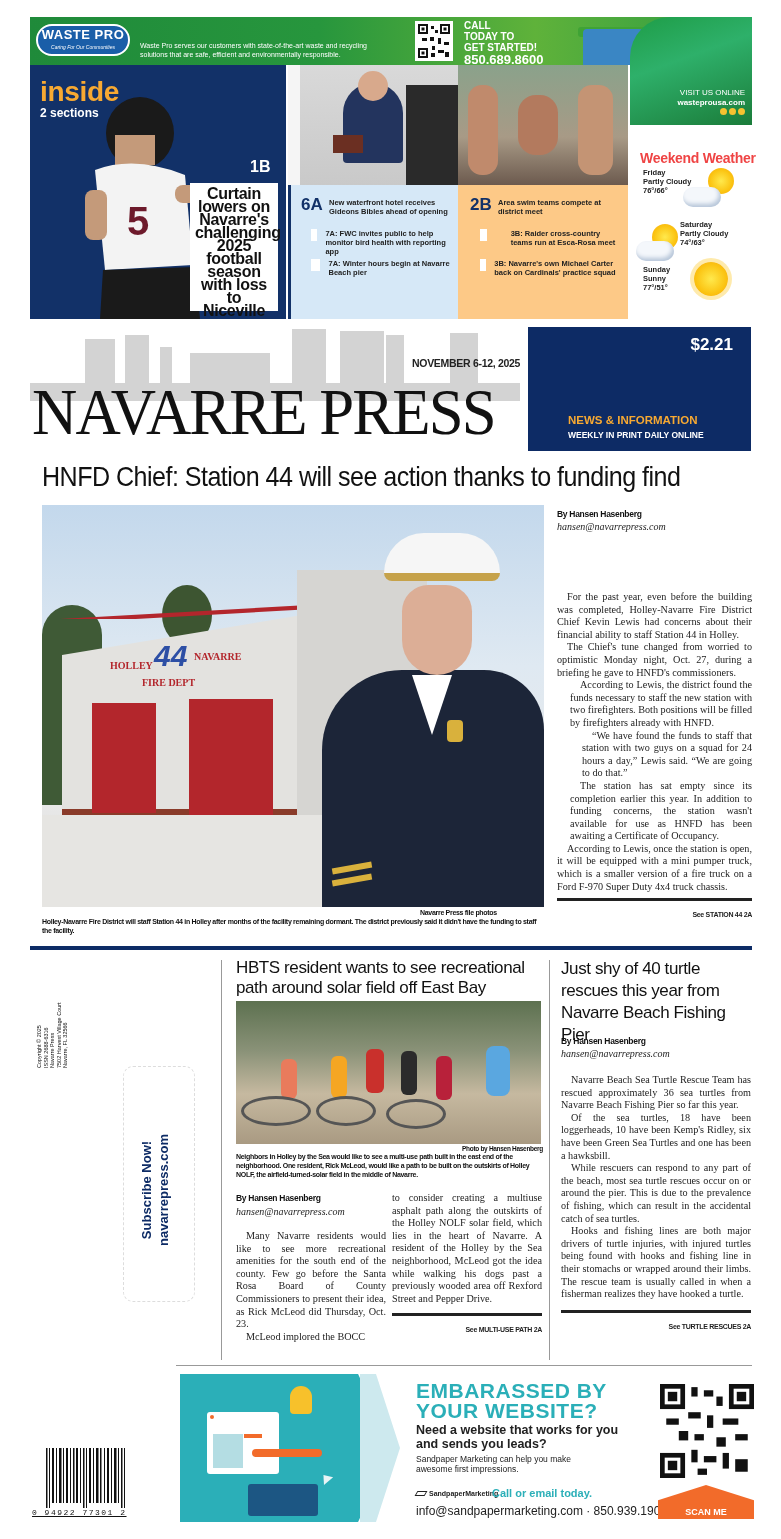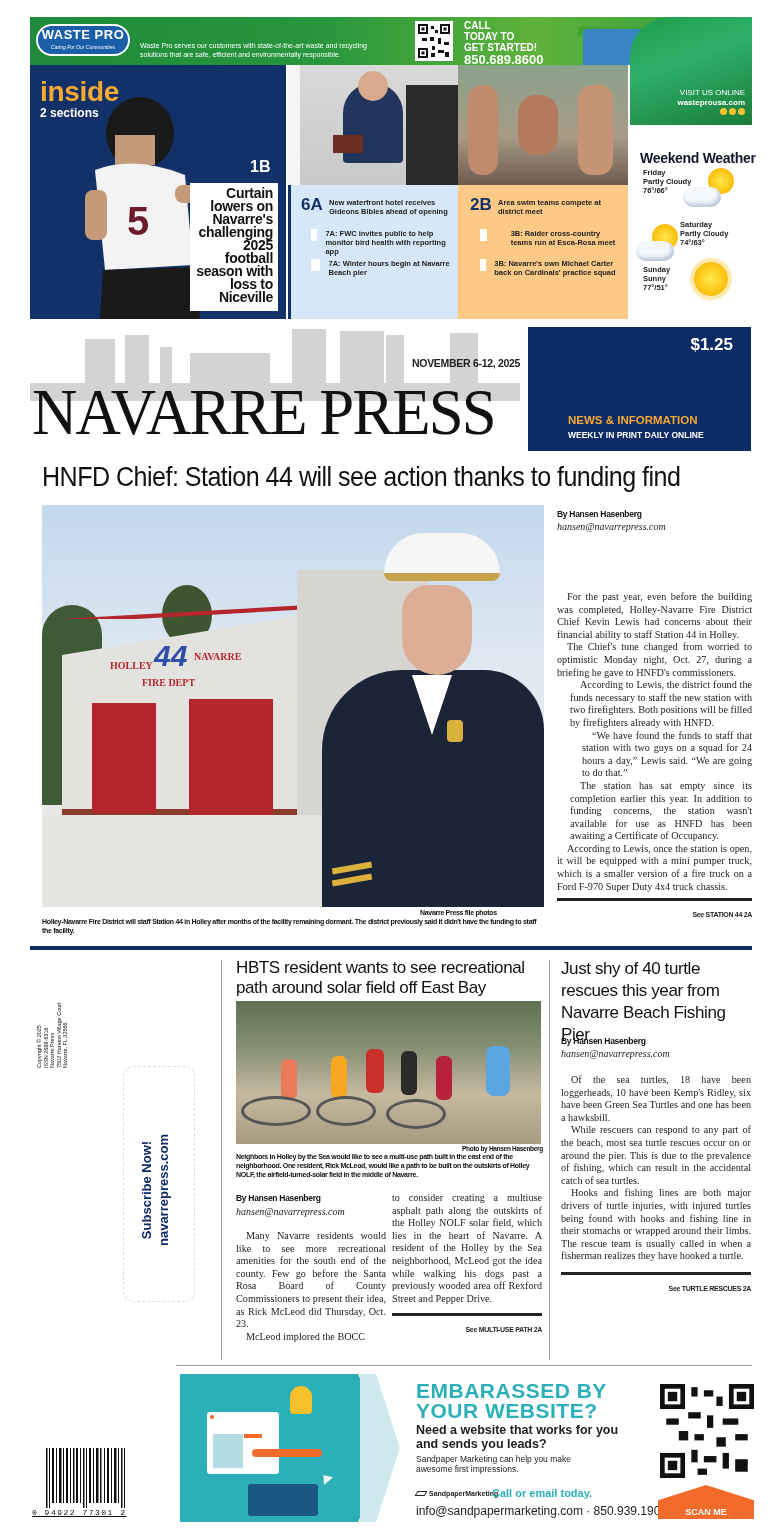--- a/index.html
+++ b/index.html
@@ -24,33 +24,33 @@
   #ad-visit { left: 632px; top: 88px; color: #fff; font-size: 8px; text-align: right; width: 113px; line-height: 10px; }
   #ad-visit b { font-size: 8px; }
   .soc { display: inline-block; width: 7px; height: 7px; background: #f6c230; border-radius: 50%; margin-left: 2px; }
 
   
   #inside { left: 30px; top: 65px; width: 256px; height: 254px; background: #123168; overflow: hidden; }
   #inside-title { left: 10px; top: 16px; color: #f7a932; font-weight: bold; font-size: 28px; line-height: 22px; }
   #inside-sub { left: 10px; top: 41px; color: #fff; font-weight: bold; font-size: 12px; }
   #player { left: 45px; top: 30px; width: 150px; height: 224px; }
   #inside-page { left: 220px; top: 93px; color: #fff; font-weight: bold; font-size: 16px; }
-  #inside-box { left: 160px; top: 118px; width: 88px; height: 128px; background: #fff; padding: 4px 5px; text-align: right; font-size: 14px; line-height: 13px; font-weight: bold; color: #111; }
+  #inside-box { left: 160px; top: 118px; width: 88px; height: 128px; background: #fff; padding: 4px 5px; text-align: center; font-size: 16px; line-height: 13px; font-weight: bold; color: #111; }
 
   
   #photo-hotel { left: 288px; top: 65px; width: 170px; height: 120px; background: linear-gradient(180deg,#d9d9d9 0%,#c9c9c9 100%); overflow: hidden; }
   #photo-swim { left: 458px; top: 65px; width: 170px; height: 120px; background: linear-gradient(180deg,#8aa28b 0%,#a89a86 60%,#6c5a4e 100%); overflow: hidden; }
   #box-6a { left: 288px; top: 185px; width: 170px; height: 134px; background: #d6e8f7; border-left: 3px solid #123168; }
   #box-2b { left: 458px; top: 185px; width: 170px; height: 134px; background: #fdc987; }
   .pg { font-weight: bold; font-size: 17px; color: #123168; }
   .teaser { font-size: 7.5px; line-height: 9px; font-weight: bold; color: #222; }
   .tick { width: 12px; height: 12px; background: #fff; display: inline-block; }
 
   
-  #weather-title { left: 640px; top: 150px; color: #0f172a; font-size: 14px; font-weight: bold; letter-spacing: -0.3px; }
+  #weather-title { left: 640px; top: 150px; color: #ef4444; font-size: 14px; font-weight: bold; letter-spacing: -0.3px; }
   .wday { font-size: 7.5px; line-height: 9px; color: #222; font-weight: bold; }
   .sun { border-radius: 50%; background: radial-gradient(circle,#ffe94d 0%,#fbc412 60%,#f7a40b 100%); }
   .cloud { background: #f4f7fb; border-radius: 14px; box-shadow: inset -2px -3px 4px #b7c6d9; }
 
   
   #skyline { left: 30px; top: 325px; width: 490px; height: 100px; }
   #date { left: 412px; top: 357px; font-size: 10.5px; font-weight: bold; color: #222; }
   #title { left: 32px; top: 382px; font-family: "Liberation Serif", serif; font-size: 66px; line-height: 60px; letter-spacing: -2px; color: #111; transform: scaleX(0.95); transform-origin: left; }
   #price-box { left: 528px; top: 327px; width: 223px; height: 124px; background: #0d2b65; color: #fff; }
   #price { right: 18px; top: 8px; font-weight: bold; font-size: 17px; }
@@ -249,21 +249,21 @@
       <rect x="262" y="4" width="34" height="70"></rect>
       <rect x="310" y="6" width="44" height="68"></rect>
       <rect x="356" y="10" width="18" height="64"></rect>
       <rect x="420" y="8" width="28" height="66"></rect>
       <rect x="0" y="58" width="490" height="18"></rect>
   </g>
 </svg>
 <div id="date" class="abs cond">NOVEMBER 6-12, 2025</div>
 <div id="title" class="abs">NAVARRE PRESS</div>
 <div id="price-box" class="abs">
-  <div id="price" class="abs">$1.25</div>
+  <div id="price" class="abs">$2.21</div>
   <div id="tag1" class="abs">NEWS &amp; INFORMATION</div>
   <div id="tag2" class="abs">WEEKLY IN PRINT DAILY ONLINE</div>
 </div>
 <div id="headline" class="abs">HNFD Chief: Station 44 will see action thanks to funding find</div>
 
 <div id="main-photo" class="abs">
   <div class="abs" style="left:0;top:100px;width:60px;height:200px;background:#3f5a36;border-radius:30px 30px 0 0;"></div>
   <div class="abs" style="left:120px;top:80px;width:50px;height:60px;background:#3d5531;border-radius:50%;"></div>
   <div class="abs" style="left:20px;top:110px;width:240px;height:200px;background:#e3e2df;clip-path:polygon(0 20%,100% 0,100% 100%,0 100%);border-bottom:6px solid #8a3b2a;"></div>
   <div class="abs" style="left:18px;top:100px;width:248px;height:14px;background:#b3262c;clip-path:polygon(0 100%,100% 0,100% 30%,0 130%);"></div>
@@ -343,20 +343,21 @@
 <div id="s2c2" class="abs body-text">
   <p>to consider creating a multiuse asphalt path along the outskirts of the Holley NOLF solar field, which lies in the heart of Navarre. A resident of the Holley by the Sea neighborhood, McLeod got the idea while walking his dogs past a previously wooded area off Rexford Street and Pepper Drive.</p>
   <div class="rule" style="margin-top:8px;"></div>
   <div class="see cond" style="margin-top:8px;">See MULTI-USE PATH 2A</div>
 </div>
 
 <div id="h3" class="abs">Just shy of 40 turtle rescues this year from Navarre Beach Fishing Pier</div>
 <div id="byline3" class="abs cond">By Hansen Hasenberg</div>
 <div id="email3" class="abs">hansen@navarrepress.com</div>
 <div id="s3" class="abs body-text">
+  <p>Navarre Beach Sea Turtle Rescue Team has rescued approximately 36 sea turtles from Navarre Beach Fishing Pier so far this year.</p>
   <p>Of the sea turtles, 18 have been loggerheads, 10 have been Kemp's Ridley, six have been Green Sea Turtles and one has been a hawksbill.</p>
   <p>While rescuers can respond to any part of the beach, most sea turtle rescues occur on or around the pier. This is due to the prevalence of fishing, which can result in the accidental catch of sea turtles.</p>
   <p>Hooks and fishing lines are both major drivers of turtle injuries, with injured turtles being found with hooks and fishing line in their stomachs or wrapped around their limbs. The rescue team is usually called in when a fisherman realizes they have hooked a turtle.</p>
   <div class="rule" style="margin-top:9px;"></div>
   <div class="see cond" style="margin-top:8px;">See TURTLE RESCUES 2A</div>
 </div>
 
 <div id="hline-bottom" class="abs"></div>
 <div id="ad2-art" class="abs">
   <div class="abs" style="left:27px;top:38px;width:72px;height:62px;background:#fff;border-radius:3px;"></div>

